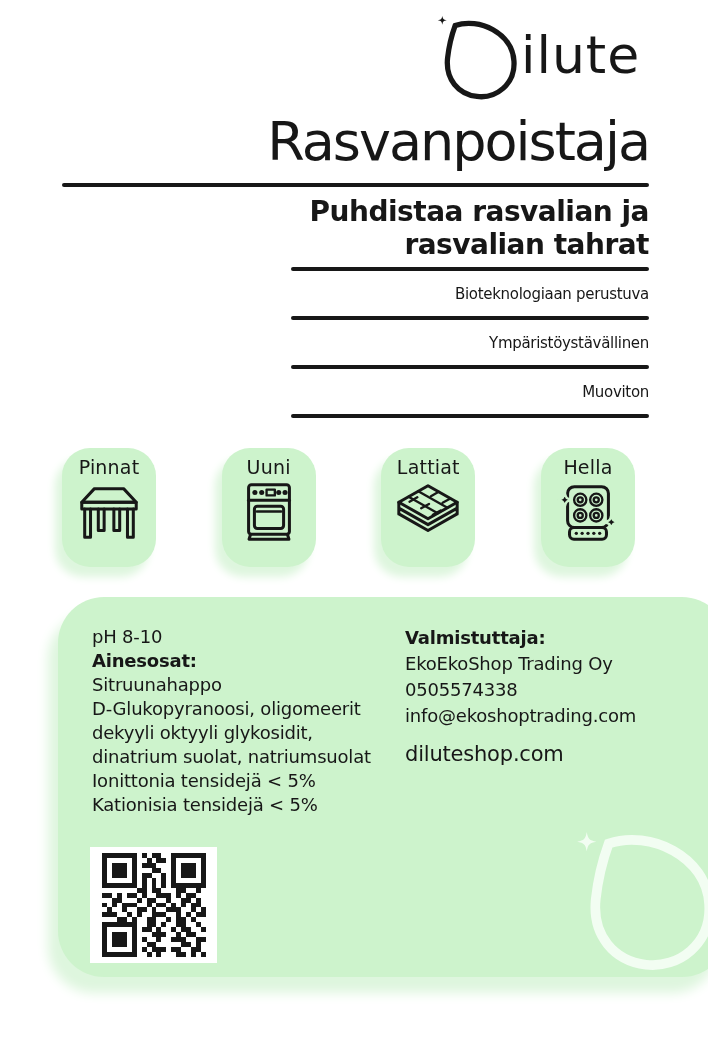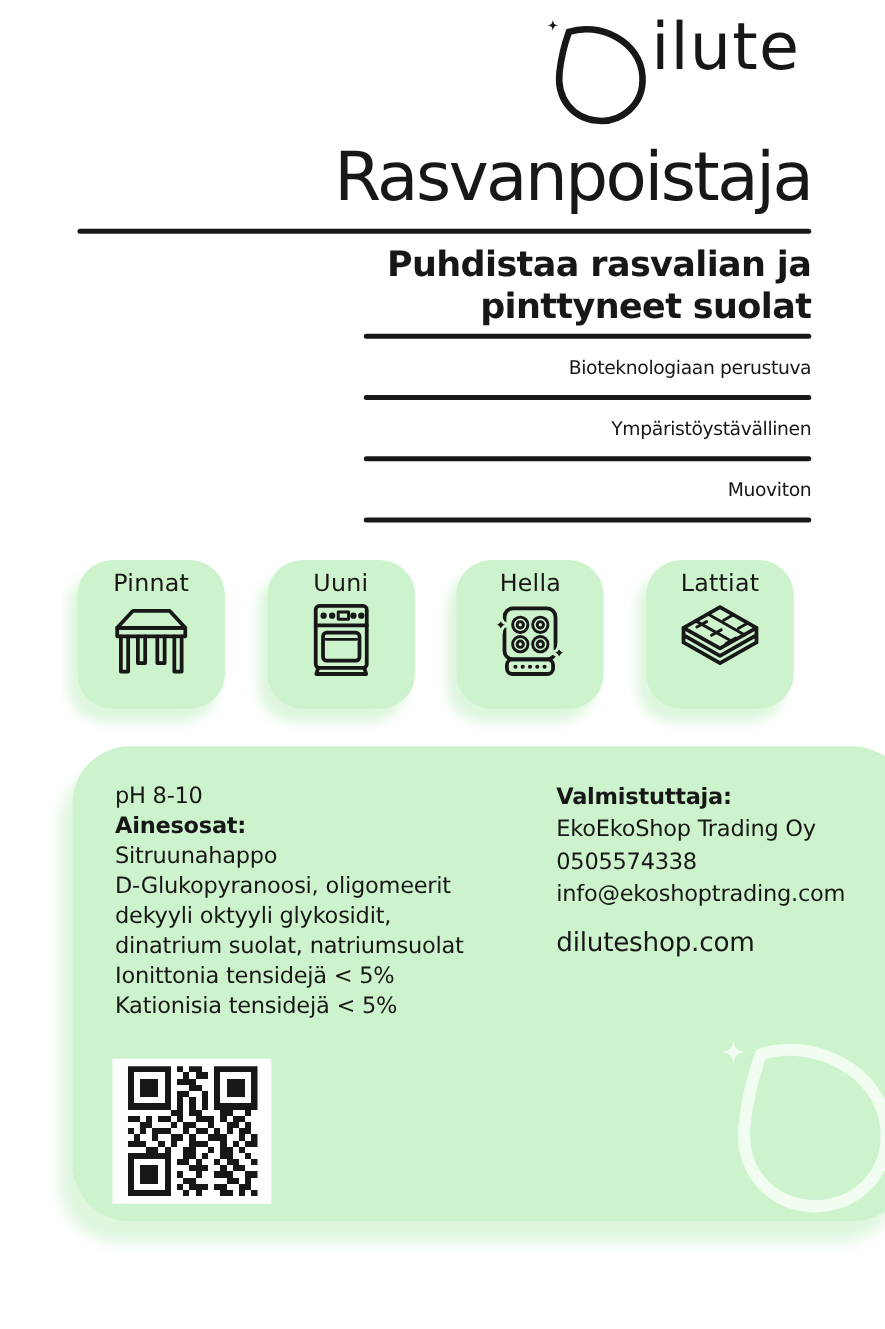--- a/index.html
+++ b/index.html
@@ -6,48 +6,48 @@
     --green:#cdf3cc;
     --ink:#171717;
     --watermark:#f2fdf2;
     --shadow:#def6de;
   }
   *{box-sizing:border-box;margin:0;padding:0;}
   body{background:#ffffff;font-family:"DejaVu Sans","Liberation Sans",sans-serif;color:var(--ink);}
   .canvas{position:relative;width:708px;height:1063px;background:#fff;overflow:hidden;}
 
   
-  .logo{position:absolute;top:12px;left:434px;display:flex;align-items:flex-start;}
+  .logo{position:absolute;top:12px;left:434px;display:flex;align-items:center;}
   .logo-drop{width:86px;height:92px;flex:0 0 auto;}
   .logo-text{font-size:52px;line-height:1;letter-spacing:1px;margin-left:1px;margin-bottom:6px;}
 
   .title{position:absolute;top:110px;right:59px;font-size:54px;line-height:1.2;letter-spacing:-2px;white-space:nowrap;}
 
   .rule{height:4px;background:var(--ink);border-radius:2px;}
   .rule-full{position:absolute;left:62px;right:59px;top:183px;}
 
   .tagline{position:absolute;right:59px;top:195px;text-align:right;font-weight:bold;font-size:28px;line-height:33px;letter-spacing:-0.5px;}
 
   .features{position:absolute;left:291px;right:59px;top:267px;}
   .feature-text{height:45px;display:flex;align-items:center;justify-content:flex-end;font-size:15px;letter-spacing:-0.3px;white-space:nowrap;}
 
   
   .cards{position:absolute;left:62px;top:448px;width:573px;display:flex;justify-content:space-between;}
-  .card{width:118px;height:119px;border-radius:28px;background:var(--green);display:flex;flex-direction:column;align-items:center;box-shadow:-7px 10px 9px var(--shadow);}
+  .card{width:94px;height:119px;border-radius:28px;background:var(--green);display:flex;flex-direction:column;align-items:center;box-shadow:-7px 10px 9px var(--shadow);}
   .card-label{font-size:19px;margin-top:8px;letter-spacing:0.2px;}
   .card svg{margin-top:0px;}
   .icon-stroke{fill:none;stroke:var(--ink);stroke-width:3.1;stroke-linecap:round;stroke-linejoin:round;}
   .icon-fill{fill:var(--ink);stroke:none;}
   .icon-thin{fill:none;stroke:var(--ink);stroke-width:2.4;stroke-linecap:round;stroke-linejoin:round;}
   .star-on-green{fill:var(--ink);stroke:var(--green);stroke-width:2.5;}
 
   
   .panel{position:absolute;left:58px;top:597px;width:670px;height:380px;border-radius:46px;background:var(--green);overflow:hidden;box-shadow:-10px 16px 12px var(--shadow);}
   .panel-left{position:absolute;left:34px;top:28px;font-size:18px;line-height:24px;letter-spacing:-0.2px;}
-  .panel-right{position:absolute;left:347px;top:28px;font-size:18px;line-height:26px;letter-spacing:-0.2px;margin-left:40px;}
+  .panel-right{position:absolute;left:347px;top:28px;font-size:18px;line-height:26px;letter-spacing:-0.2px;}
   .bold{font-weight:bold;}
   .website{font-weight:normal;font-size:21px;margin-top:12px;}
   .qr-box{position:absolute;left:32px;top:250px;width:127px;height:116px;background:#fff;display:flex;align-items:center;justify-content:center;}
   .qr-box svg{width:104px;height:104px;shape-rendering:crispEdges;fill:var(--ink);}
   .watermark{position:absolute;right:6px;bottom:2px;width:152px;height:152px;}
   .wm-stroke{fill:none;stroke:var(--watermark);stroke-width:7.5;stroke-linejoin:miter;}
   .wm-fill{fill:var(--watermark);stroke:none;}
 </style>
 </head>
 <body>
@@ -60,21 +60,21 @@
       <path fill="none" stroke="var(--ink)" stroke-width="7" stroke-linejoin="miter" d="M28 16 C60 5 104 26 106 63 C108 94 82 113 57 110 C32 107 15 87 18 59 C20 41 24 27 28 16 Z"></path>
     </svg>
     <span class="logo-text">ilute</span>
   </div>
 
   <div class="title">Rasvanpoistaja</div>
   <div class="rule rule-full"></div>
 
   <div class="tagline">
     <div>Puhdistaa rasvalian ja</div>
-    <div>pinttyneet suolat</div>
+    <div>rasvalian tahrat</div>
   </div>
 
   <div class="features">
     <div class="rule"></div>
     <div class="feature-text">Bioteknologiaan perustuva</div>
     <div class="rule"></div>
     <div class="feature-text">Ympäristöystävällinen</div>
     <div class="rule"></div>
     <div class="feature-text">Muoviton</div>
     <div class="rule"></div>
@@ -100,20 +100,30 @@
         <rect class="icon-stroke" x="15" y="5" width="42" height="51" rx="3"></rect>
         <line class="icon-stroke" x1="15" y1="21" x2="57" y2="21"></line>
         <circle class="icon-fill" cx="21.5" cy="13" r="2.6"></circle>
         <circle class="icon-fill" cx="28.5" cy="13" r="2.6"></circle>
         <rect class="icon-thin" x="33.5" y="10" width="8.5" height="6"></rect>
         <circle class="icon-fill" cx="46" cy="13" r="2.6"></circle>
         <circle class="icon-fill" cx="52.5" cy="13" r="2.6"></circle>
         <rect class="icon-stroke" x="21" y="27" width="30" height="23" rx="3"></rect>
         <line class="icon-thin" x1="23.5" y1="32.5" x2="48.5" y2="32.5"></line>
         <path class="icon-stroke" d="M17 56 L15.5 61 H56.5 L55 56"></path>
+      </svg>
+    </div>
+
+    <div class="card">
+      <div class="card-label">Lattiat</div>
+      <svg width="70" height="66" viewBox="0 0 72 64">
+        <path class="icon-stroke" d="M36 6 L66 23 L36 40 L6 23 Z"></path>
+        <path class="icon-thin" d="M26 11.7 L56 28.7 M16 17.3 L46 34.3"></path>
+        <path class="icon-thin" d="M47 12.3 L39 16.8 M59 19.1 L51 23.6 M25 17.9 L17 22.4 M37 24.7 L29 29.2 M49 31.5 L41 36"></path>
+        <path class="icon-stroke" d="M6 23 L6 35 M66 23 L66 35 M6 29 L36 46 L66 29 M6 35 L36 52 L66 35"></path>
       </svg>
     </div>
 
     <div class="card">
       <div class="card-label">Hella</div>
       <svg width="70" height="66" viewBox="0 0 72 64">
         <rect class="icon-stroke" x="15" y="7" width="42" height="42" rx="7"></rect>
         <circle class="icon-thin" cx="28" cy="20.5" r="6.3"></circle>
           <circle class="icon-thin" cx="28" cy="20.5" r="2.6"></circle>
         <circle class="icon-thin" cx="44.5" cy="20.5" r="6.3"></circle>
@@ -123,30 +133,20 @@
         <circle class="icon-thin" cx="44.5" cy="36.5" r="6.3"></circle>
           <circle class="icon-thin" cx="44.5" cy="36.5" r="2.6"></circle>
         <rect class="icon-stroke" x="17" y="49" width="38" height="12" rx="4.5"></rect>
         <circle class="icon-fill" cx="24" cy="55" r="1.7"></circle>
           <circle class="icon-fill" cx="30" cy="55" r="1.7"></circle>
         <circle class="icon-fill" cx="36" cy="55" r="1.7"></circle>
           <circle class="icon-fill" cx="42" cy="55" r="1.7"></circle>
         <circle class="icon-fill" cx="48" cy="55" r="1.7"></circle>
         <path class="star-on-green" d="M12 13 C13 18.5 14 19.5 19.5 20.5 C14 21.5 13 22.5 12 28 C11 22.5 10 21.5 4.5 20.5 C10 19.5 11 18.5 12 13 Z"></path>
         <path class="star-on-green" d="M60 36 C61 41.5 62 42.5 67.5 43.5 C62 44.5 61 45.5 60 51 C59 45.5 58 44.5 52.5 43.5 C58 42.5 59 41.5 60 36 Z"></path>
-      </svg>
-    </div>
-
-    <div class="card">
-      <div class="card-label">Lattiat</div>
-      <svg width="70" height="66" viewBox="0 0 72 64">
-        <path class="icon-stroke" d="M36 6 L66 23 L36 40 L6 23 Z"></path>
-        <path class="icon-thin" d="M26 11.7 L56 28.7 M16 17.3 L46 34.3"></path>
-        <path class="icon-thin" d="M47 12.3 L39 16.8 M59 19.1 L51 23.6 M25 17.9 L17 22.4 M37 24.7 L29 29.2 M49 31.5 L41 36"></path>
-        <path class="icon-stroke" d="M6 23 L6 35 M66 23 L66 35 M6 29 L36 46 L66 29 M6 35 L36 52 L66 35"></path>
       </svg>
     </div>
 
   </div>
 
   <div class="panel">
 
     <svg class="watermark" viewBox="0 0 114 118">
       <path class="wm-fill" d="M11 7 C12 12.5 13 13.5 18.5 14.5 C13 15.5 12 16.5 11 22 C10 16.5 9 15.5 3.5 14.5 C9 13.5 10 12.5 11 7 Z"></path>
       <path class="wm-stroke" d="M28 16 C60 5 104 26 106 63 C108 94 82 113 57 110 C32 107 15 87 18 59 C20 41 24 27 28 16 Z"></path>

